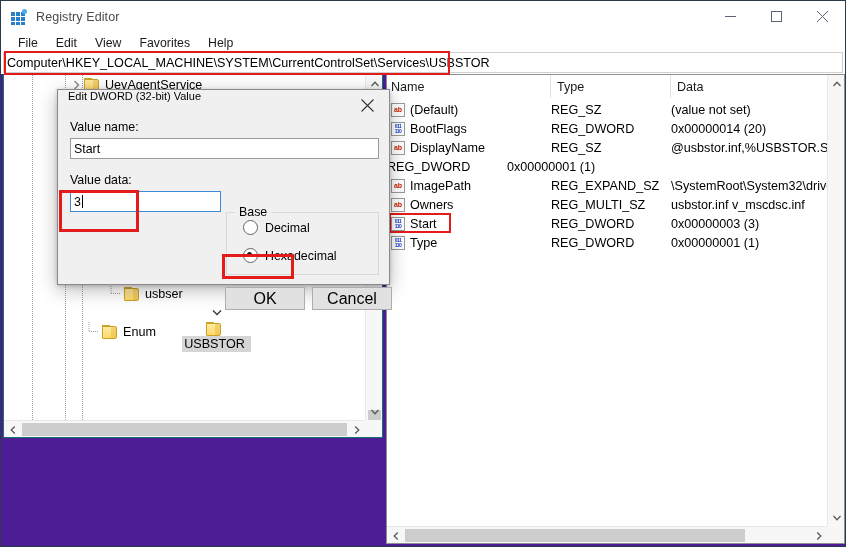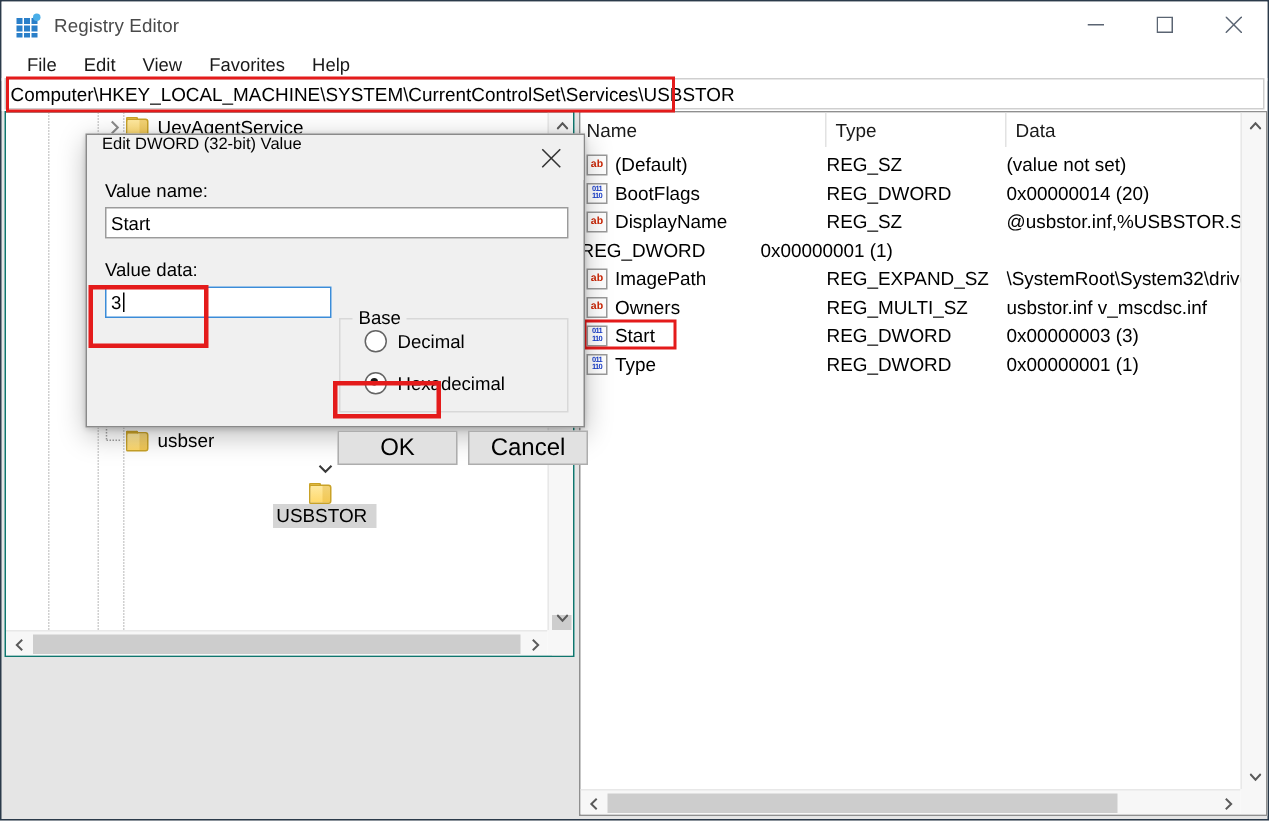--- a/index.html
+++ b/index.html
@@ -11,21 +11,21 @@
     font-family: "Liberation Sans", sans-serif;
     font-size: 12px;
     color: #000;
     overflow: hidden;
     position: relative;
   }
   #app {
     position: absolute;
     left: 0; top: 0;
     width: 846px; height: 547px;
-    background: #e5e5e5;
+    background: #4c1d95;
     border: 1px solid #2b3a4a;
     box-sizing: border-box;
     overflow: hidden;
   }
 
   
   .titlebar {
     position: absolute; left: 0; top: 0;
     width: 844px; height: 31px;
     background: #ffffff;
@@ -569,21 +569,21 @@
                 <line x1="1" y1="9.5" x2="10" y2="9.5" stroke="#a0a0a0" stroke-width="1" stroke-dasharray="1,1"></line>
               </svg>
             </span>
             <span class="tfolder">
               <span class="ftab"></span>
               <span class="fback"></span>
               <span class="fshade"></span>
             </span>
             <span class="tnode-label">usbprint</span>
           </div>
-          <div class="tnode" style="padding-left: 64px;">
+          <div class="tnode" style="padding-left: 64px; margin-left: 40px;">
             <span class="twist">
               <svg width="12" height="19" viewBox="0 0 12 19">
                 <line x1="1" y1="0" x2="1" y2="9.5" stroke="#a0a0a0" stroke-width="1" stroke-dasharray="1,1"></line>
                 <line x1="1" y1="9.5" x2="10" y2="9.5" stroke="#a0a0a0" stroke-width="1" stroke-dasharray="1,1"></line>
               </svg>
             </span>
             <span class="tfolder">
               <span class="ftab"></span>
               <span class="fback"></span>
               <span class="fshade"></span>
@@ -595,20 +595,34 @@
               <svg width="10" height="7" viewBox="0 0 10 7">
                 <polyline points="1,1.5 5,5.5 9,1.5" fill="none" stroke="#3a3a3a" stroke-width="1.4"></polyline>
               </svg>
             </span>
             <span class="tfolder">
               <span class="ftab"></span>
               <span class="fback"></span>
               <span class="fshade"></span>
             </span>
             <span class="tnode-label">USBSTOR</span>
+          </div>
+          <div class="tnode" style="padding-left: 82px;">
+            <span class="twist">
+              <svg width="12" height="19" viewBox="0 0 12 19">
+                <line x1="1" y1="0" x2="1" y2="9.5" stroke="#a0a0a0" stroke-width="1" stroke-dasharray="1,1"></line>
+                <line x1="1" y1="9.5" x2="10" y2="9.5" stroke="#a0a0a0" stroke-width="1" stroke-dasharray="1,1"></line>
+              </svg>
+            </span>
+            <span class="tfolder">
+              <span class="ftab"></span>
+              <span class="fback"></span>
+              <span class="fshade"></span>
+            </span>
+            <span class="tnode-label">Enum</span>
           </div>
         </div>
     </div>
     <div class="sb-v">
       <div class="sb-arrow" style="top:0;">
         <svg width="8" height="6" viewBox="0 0 8 6">
             <polyline points="0.5,5 4,1.2 7.5,5" fill="none" stroke="#5a5a5a" stroke-width="1.3"></polyline>
           </svg>
       </div>
       <div class="sb-thumb-v" style="top:335px;height:28px;"></div>

